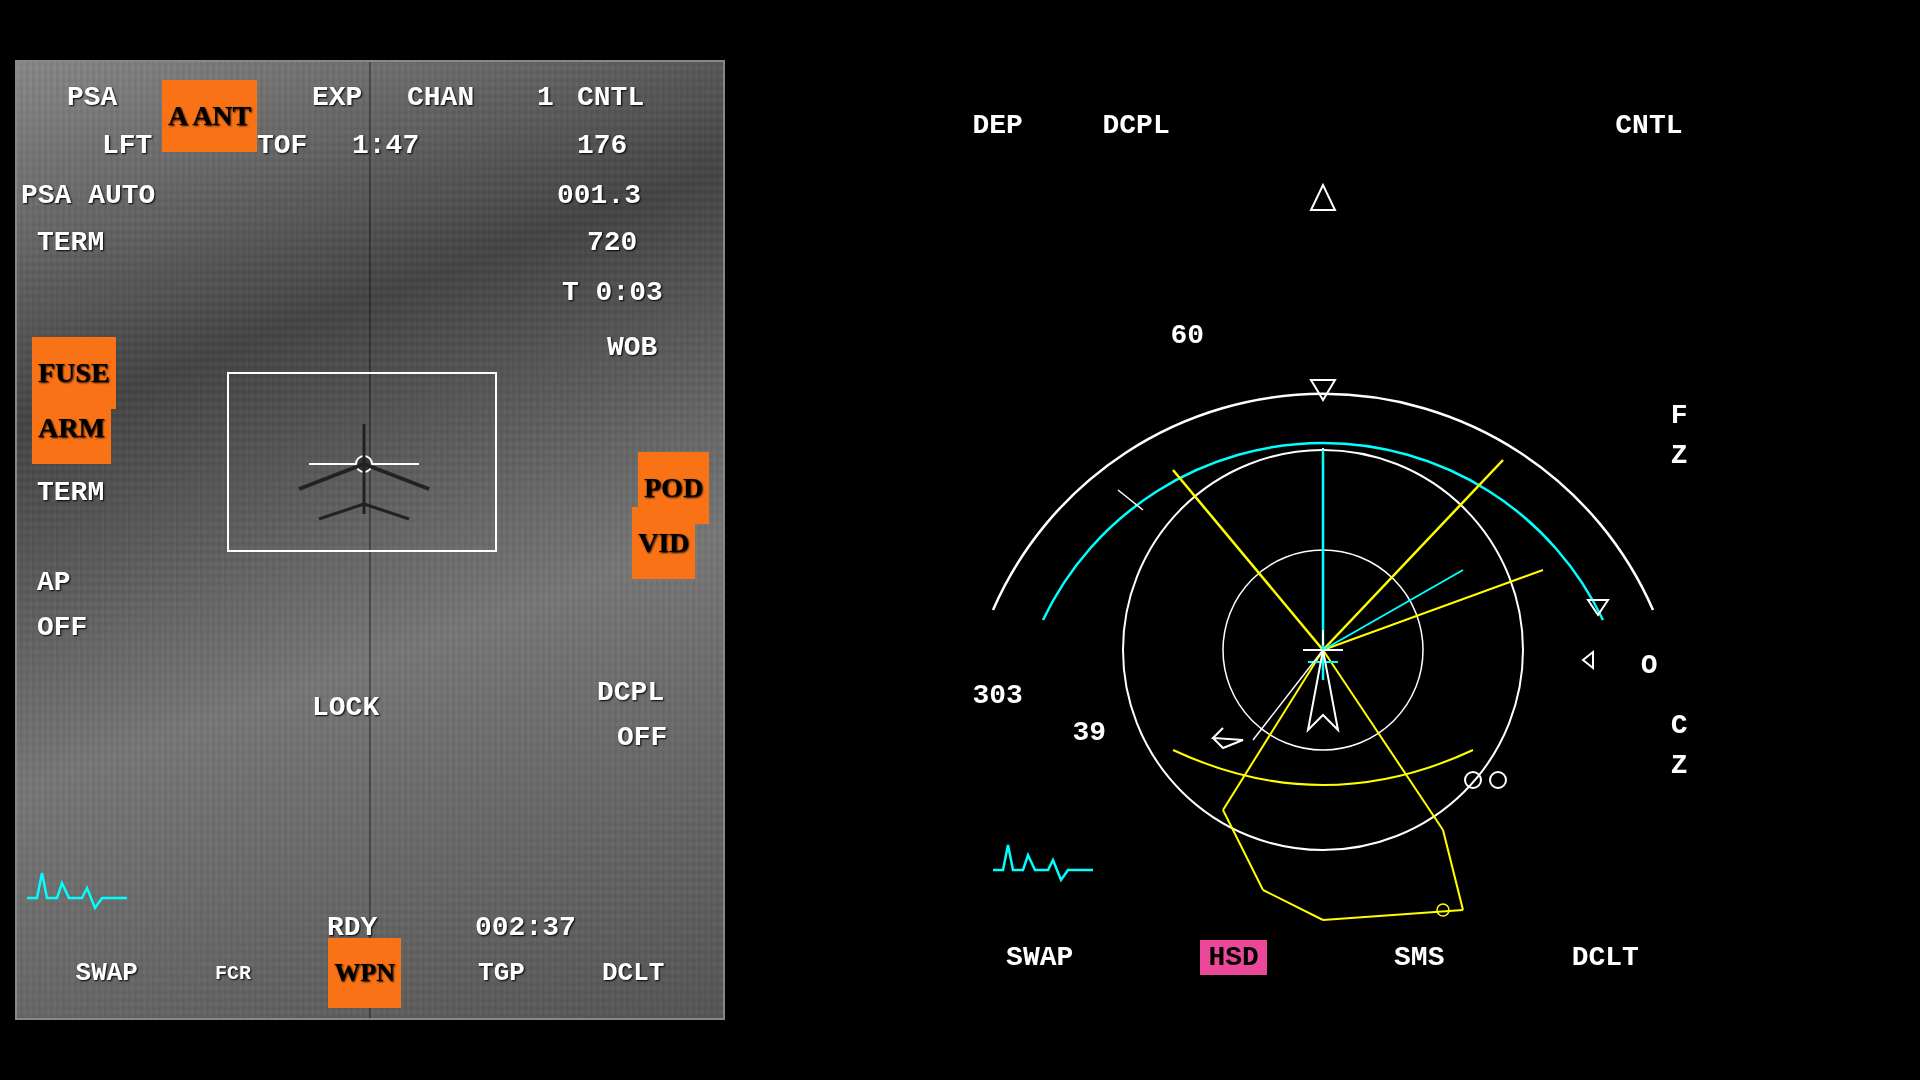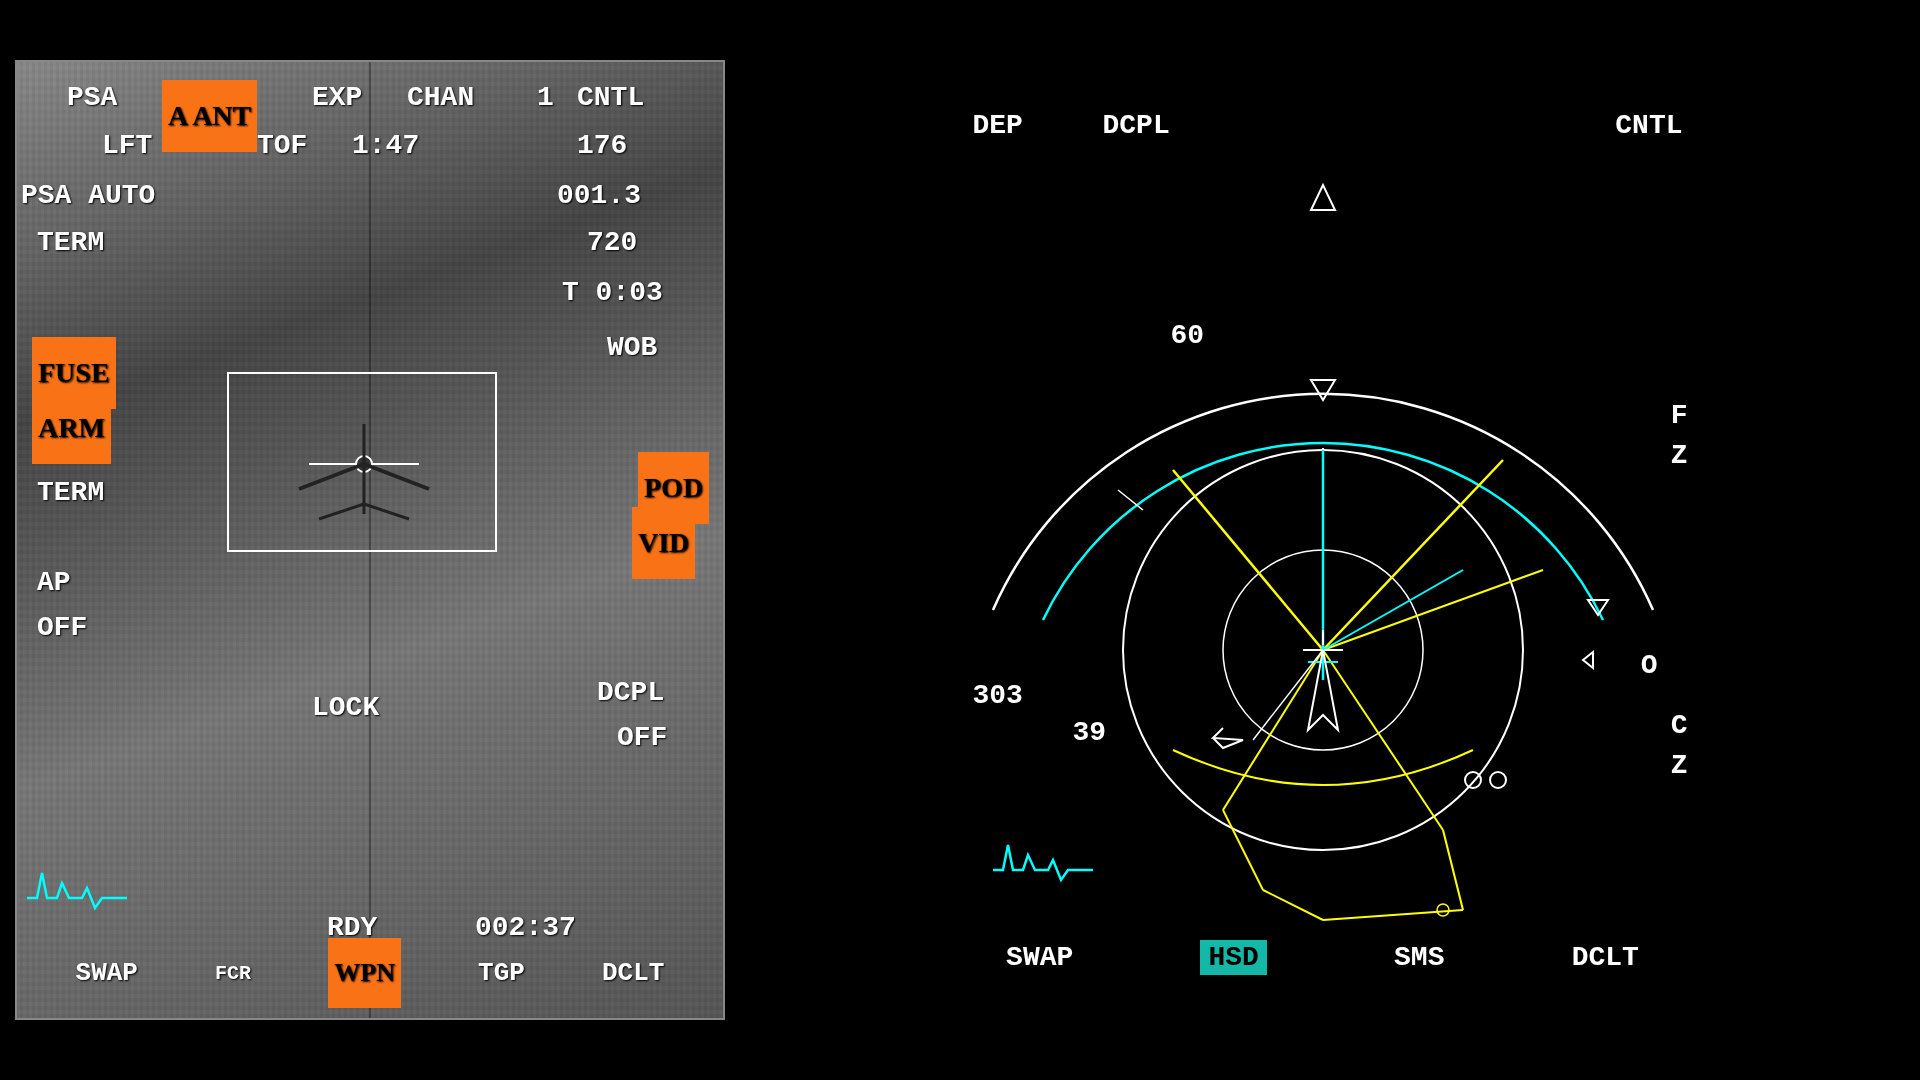--- a/index.html
+++ b/index.html
@@ -299,18 +299,18 @@
     <div class="hsd-label" style="top:560px; right:45px;">O</div>
     <div class="hsd-label" style="top:620px; right:15px;">C</div>
     <div class="hsd-label" style="top:660px; right:15px;">Z</div>
 
     <svg class="waveform-svg" style="position:absolute;bottom:100px;left:50px;width:100px;height:60px;">
       <polyline points="0,40 10,40 15,15 20,40 30,40 35,25 42,40 55,40 60,30 68,50 75,40 100,40" fill="none" stroke="#00ffff" stroke-width="2.5"></polyline>
     </svg>
 
     <div id="hsd-bottom">
       <div class="hsd-label" style="position:relative;top:auto;left:auto;">SWAP</div>
-      <div class="hsd-label boxed" style="position:relative;top:auto;left:auto;background:#14b8a6;color:#000;padding:2px 8px;">HSD</div>
+      <div class="hsd-label boxed" style="position:relative;top:auto;left:auto;background:#ec4899;color:#000;padding:2px 8px;">HSD</div>
       <div class="hsd-label" style="position:relative;top:auto;left:auto;">SMS</div>
       <div class="hsd-label" style="position:relative;top:auto;left:auto;">DCLT</div>
     </div>
   </div>
 </div>
 
 </body></html>

